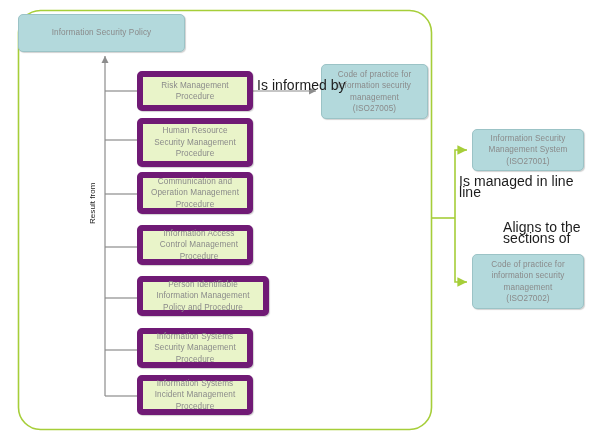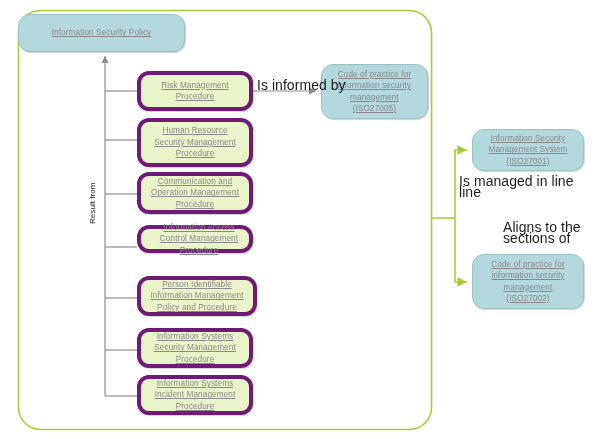--- a/index.html
+++ b/index.html
@@ -21,40 +21,39 @@
     position: absolute;
     left: 0;
     top: 0;
     width: 597px;
     height: 439px;
     pointer-events: none;
   }
   .node {
     position: absolute;
     box-sizing: border-box;
-    border-radius: 12px;
+    border-radius: 5px;
     display: flex;
     align-items: center;
     justify-content: center;
     text-align: center;
     font-size: 8.2px;
     line-height: 11.5px;
     color: #8a8a8a;
     letter-spacing: 0.1px;
     padding: 2px 4px;
-    text-decoration: underline;
   }
   .node-blue {
     background: #b3d9dc;
     border: 1px solid #9bc3c6;
     box-shadow: 1px 1px 1px rgba(0,0,0,0.18);
   }
   .node-green {
     background: #e9f4c9;
-    border: 4px solid #701a75;
+    border: 6px solid #701a75;
     box-shadow: 1px 1px 1px rgba(0,0,0,0.18);
   }
   .edge-label {
     position: absolute;
     font-size: 14px;
     line-height: 10.5px;
     color: #1c1c1c;
     white-space: pre-line;
     letter-spacing: 0.05px;
   }
@@ -113,26 +112,26 @@
   <div class="node node-green" style="left:137px; top:118px; width:116px; height:49px;">
     <span style="white-space: pre-line;">Human Resource
 Security Management
 Procedure</span>
   </div>
   <div class="node node-green" style="left:137px; top:172px; width:116px; height:42px;">
     <span style="white-space: pre-line;">Communication and
 Operation Management
 Procedure</span>
   </div>
-  <div class="node node-green" style="left:137px; top:225px; width:116px; height:28px;padding-left:12px;">
+  <div class="node node-green" style="left:137px; top:225px; width:116px; height:40px;padding-left:12px;">
     <span style="white-space: pre-line;">Information Access
 Control Management
 Procedure</span>
   </div>
-  <div class="node node-green" style="left:137px; top:276px; width:120px; height:40px;">
+  <div class="node node-green" style="left:137px; top:276px; width:132px; height:40px;">
     <span style="white-space: pre-line;">Person Identifiable
 Information Management
 Policy and Procedure</span>
   </div>
   <div class="node node-green" style="left:137px; top:328px; width:116px; height:40px;">
     <span style="white-space: pre-line;">Information Systems
 Security Management
 Procedure</span>
   </div>
   <div class="node node-green" style="left:137px; top:375px; width:116px; height:40px;">

